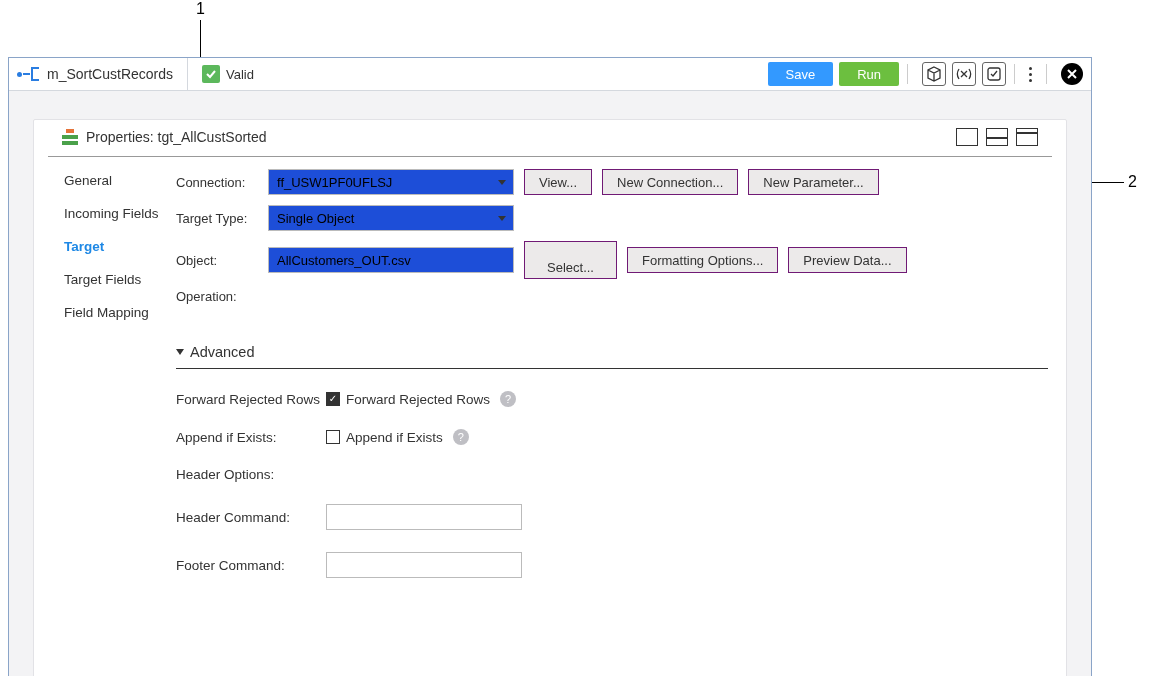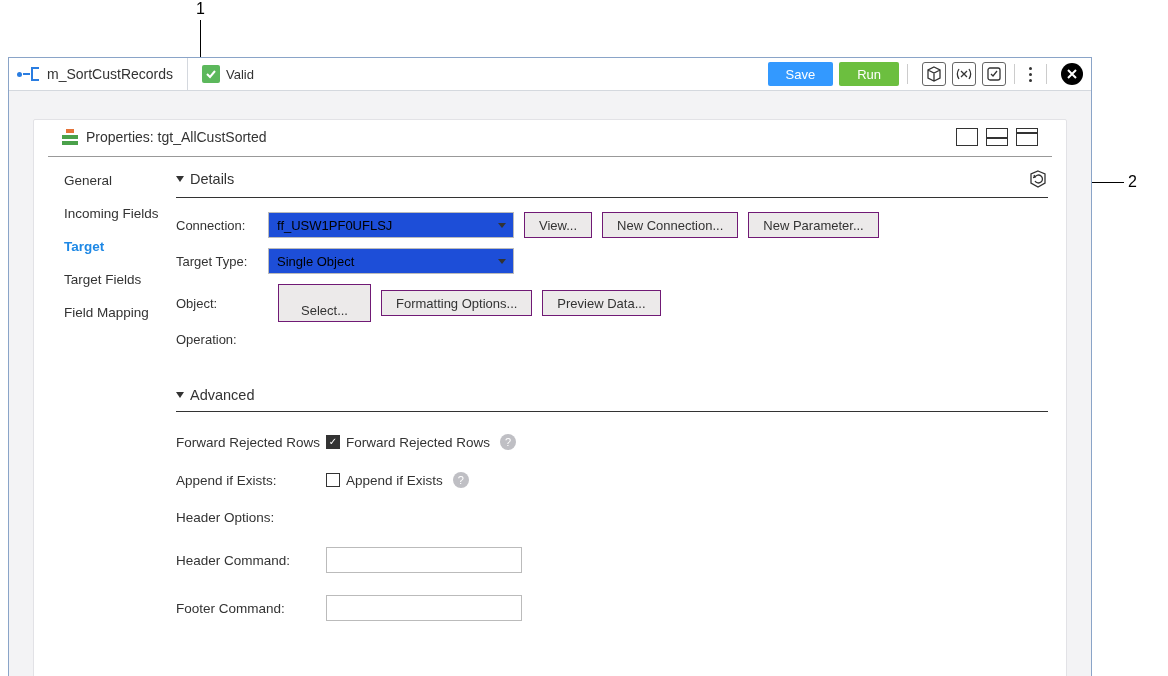--- a/index.html
+++ b/index.html
@@ -178,46 +178,37 @@
         <div class="side-tabs">
           <div>General</div>
           <div>Incoming Fields</div>
           <div class="active">Target</div>
           <div>Target Fields</div>
           <div>Field Mapping</div>
         </div>
 
         <div class="main-area">
 
-          <div class="section-head">
-            <div class="disclosure"></div>
-            <span>Details</span>
-            <div class="spacer"></div>
-            <svg class="refresh-icn" viewBox="0 0 20 20">
-              <path d="M10 2 L17 5 L17 14 L10 18 L3 14 L3 5 Z" fill="none" stroke="#333" stroke-width="1.3"></path>
-              <path d="M7 8 A4 4 0 1 1 7 12" fill="none" stroke="#333" stroke-width="1.3"></path>
-              <path d="M6 6 L7 8 L5 8.5" fill="none" stroke="#333" stroke-width="1.3"></path>
-            </svg>
-          </div>
 
           <div class="form-row">
             <div class="form-label">Connection:</div>
             <div class="select-wrap"><input class="select" readonly="" value="ff_USW1PF0UFLSJ" style=""></div>
             <button class="gray-btn">View...</button>
             <button class="gray-btn">New Connection...</button>
             <button class="gray-btn">New Parameter...</button>
           </div>
 
           <div class="form-row">
             <div class="form-label">Target Type:</div>
             <div class="select-wrap"><input class="select" readonly="" value="Single Object" style=""></div>
           </div>
 
           <div class="form-row">
             <div class="form-label">Object:</div>
+            <input class="textinput" style="width: 246px;" value="AllCustomers_OUT.csv">
             <button class="gray-btn wide">Select...</button>
             <button class="gray-btn">Formatting Options...</button>
             <button class="gray-btn">Preview Data...</button>
           </div>
 
           <div class="form-row">
             <div class="form-label">Operation:</div>
           </div>
 
           <div class="adv-section">

